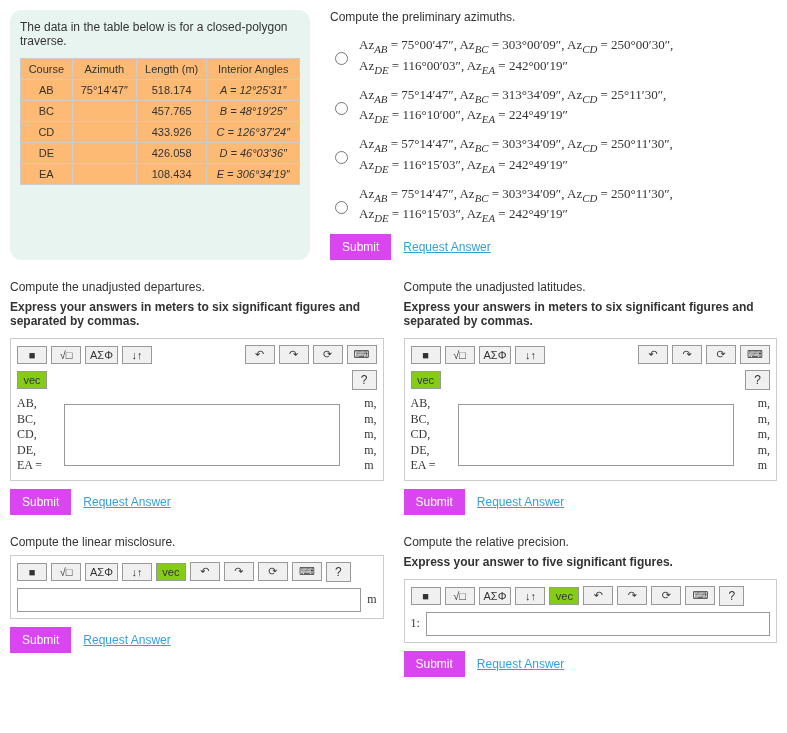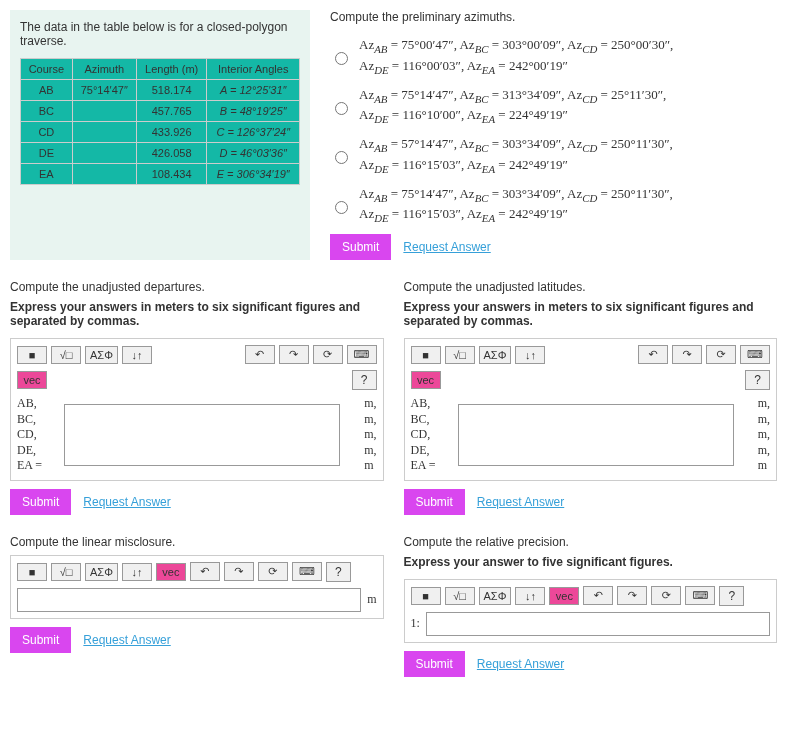--- a/index.html
+++ b/index.html
@@ -14,28 +14,29 @@
   .top-section {
     display: flex;
     gap: 20px;
     margin-bottom: 20px;
   }
   .data-panel {
     background: #e8f4f0;
     padding: 10px;
     width: 280px;
     flex-shrink: 0;
+    border-radius: 12px;
   }
   .data-panel-text {
     margin-bottom: 10px;
     color: #333;
   }
   table.data-table {
     border-collapse: collapse;
-    background: #14b8a6;
+    background: #fdba74;
     width: 100%;
   }
   table.data-table th, table.data-table td {
     border: 1px solid #ccc;
     padding: 4px 6px;
     text-align: center;
     font-size: 11px;
   }
   table.data-table th {
     font-weight: normal;
@@ -111,21 +112,21 @@
     border: 1px solid #999;
     background: #f0f0f0;
     padding: 2px 4px;
     font-size: 11px;
     cursor: pointer;
     min-width: 20px;
     text-align: center;
     color:#333;
   }
   .tool-btn.vec {
-    background: #ec4899;
+    background: #84cc16;
   }
   .tool-spacer { flex:1; }
   .help-btn {
     border: 1px solid #999;
     background: #f0f0f0;
     padding: 2px 8px;
     cursor: pointer;
   }
   .multi-input-row {
     display: flex;

